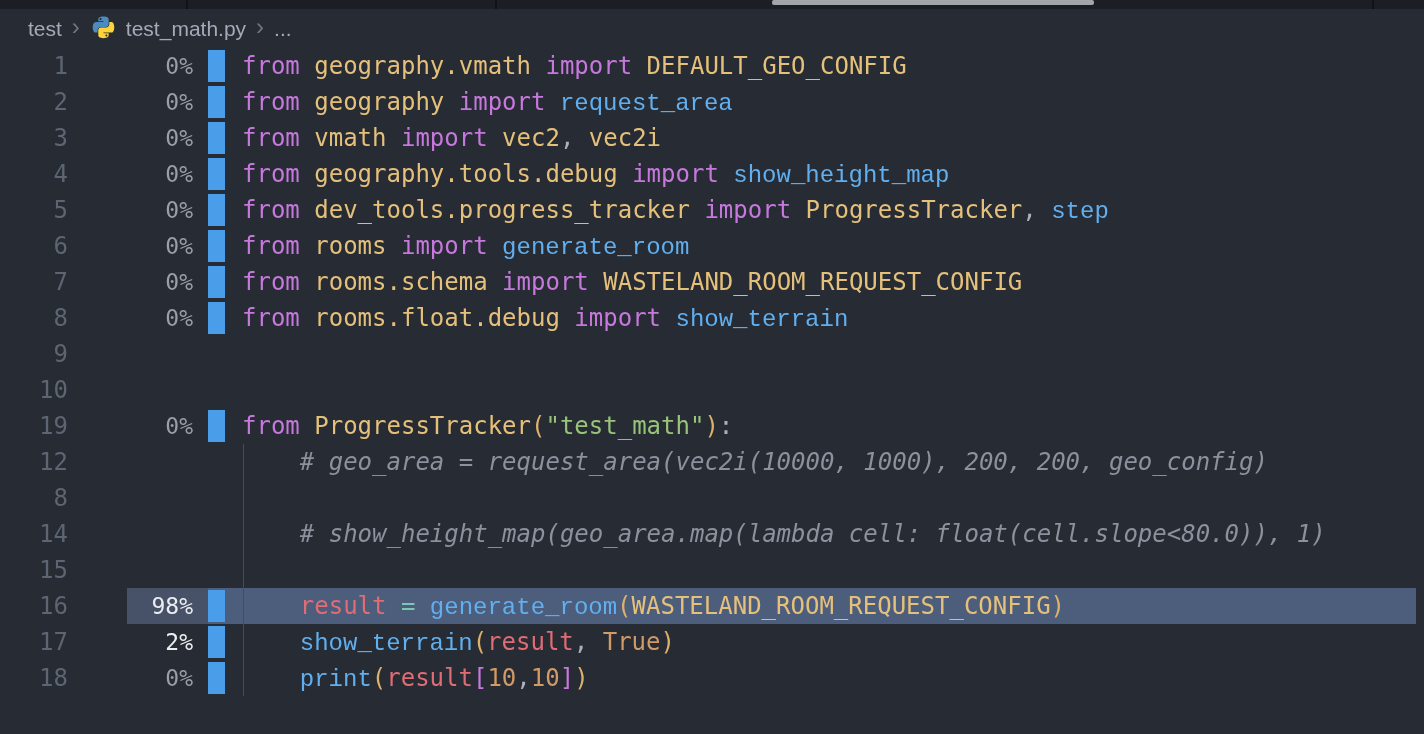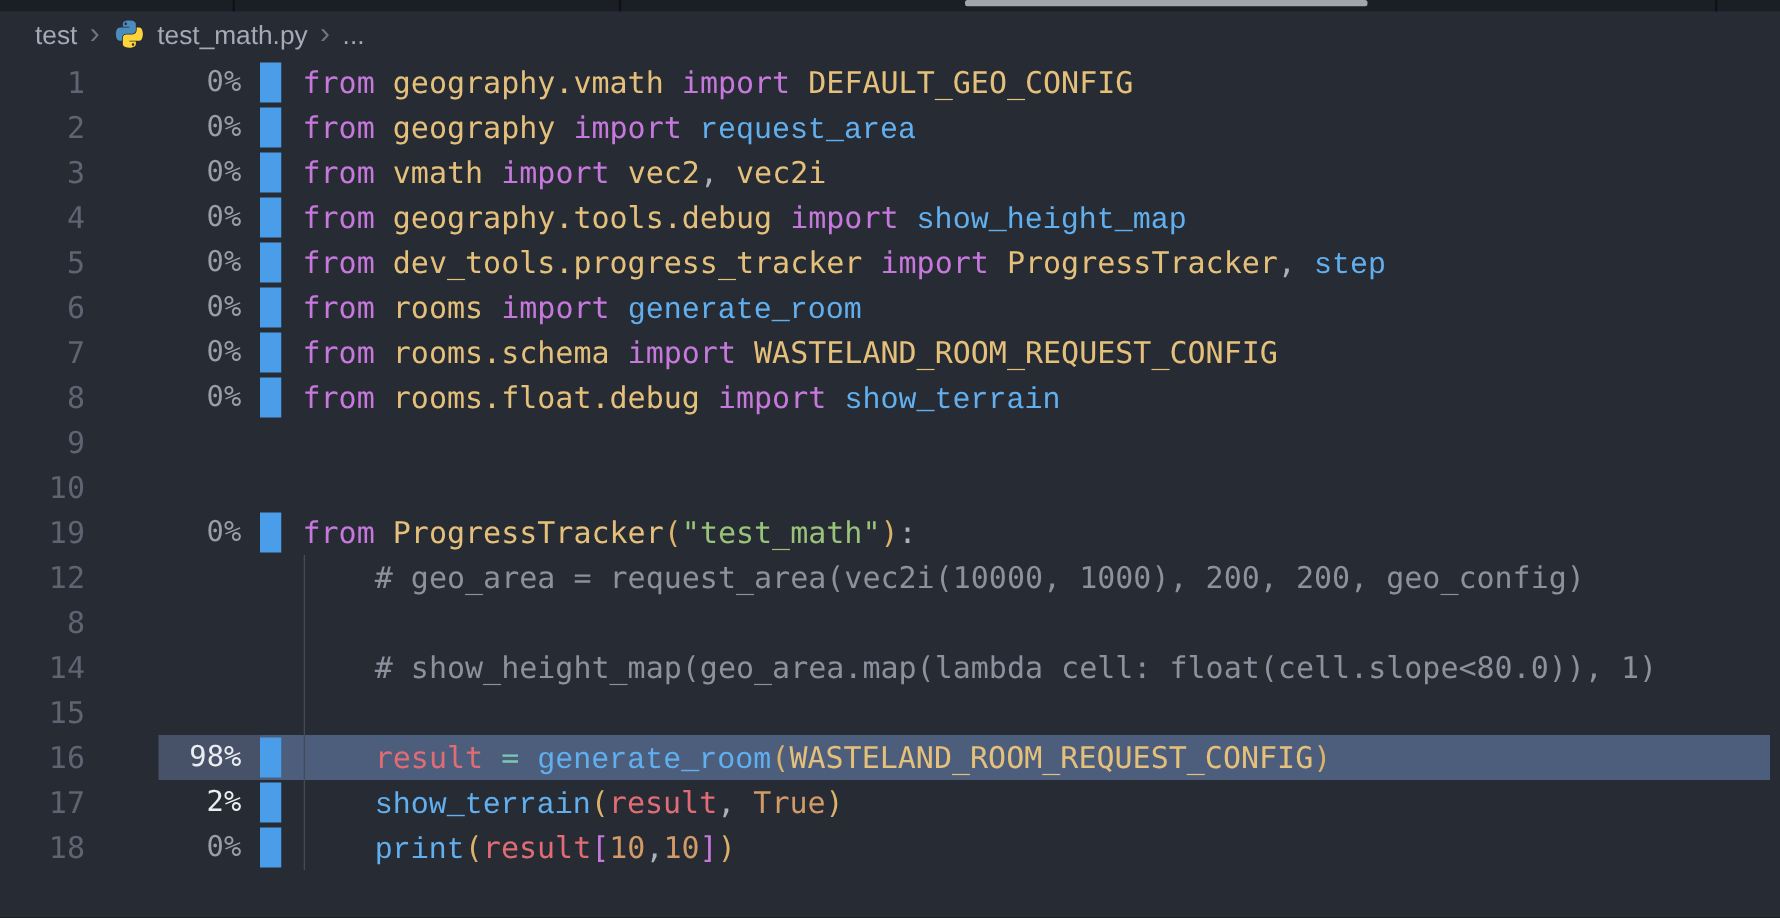--- a/index.html
+++ b/index.html
@@ -29,21 +29,21 @@
   .pct.hot { color:var(--pcthot,#ecedf0); }
   .bar-slot { position:relative; z-index:2; width:17px; margin-left:15px; }
   .bar  { position:absolute; left:0; top:2px; width:17px; height:32px; background:var(--bar,#4a9ee9); }
   .code { position:relative; z-index:1; margin-left:17px; color:var(--pu,#abb2bf); }
   .tk-kw  { color:var(--kw,#c678dd); }
   .tk-mod { color:var(--mod,#e5c07b); }
   .tk-fn  { color:var(--fn,#61afef);font-family:Liberation Mono, monospace; }
   .tk-str { color:var(--str,#98c379); }
   .tk-var { color:var(--var,#e06c75); }
   .tk-num { color:var(--num,#d19a66); }
-  .tk-cm  { color:var(--cm,#8b919d); }
+  .tk-cm  { color:var(--cm,#8b919d); font-style:italic; }
   .tk-pu  { color:var(--pu,#abb2bf); }
   .tk-pl  { color:var(--pu,#abb2bf); }
   .tk-op  { color:var(--op,#7cc7b4); }
   .tk-b1  { color:var(--b1,#dcb16a); }
   .tk-b2  { color:var(--b2,#c678dd); }
 </style>
 </head>
 <body>
 
 <div class="screen">

